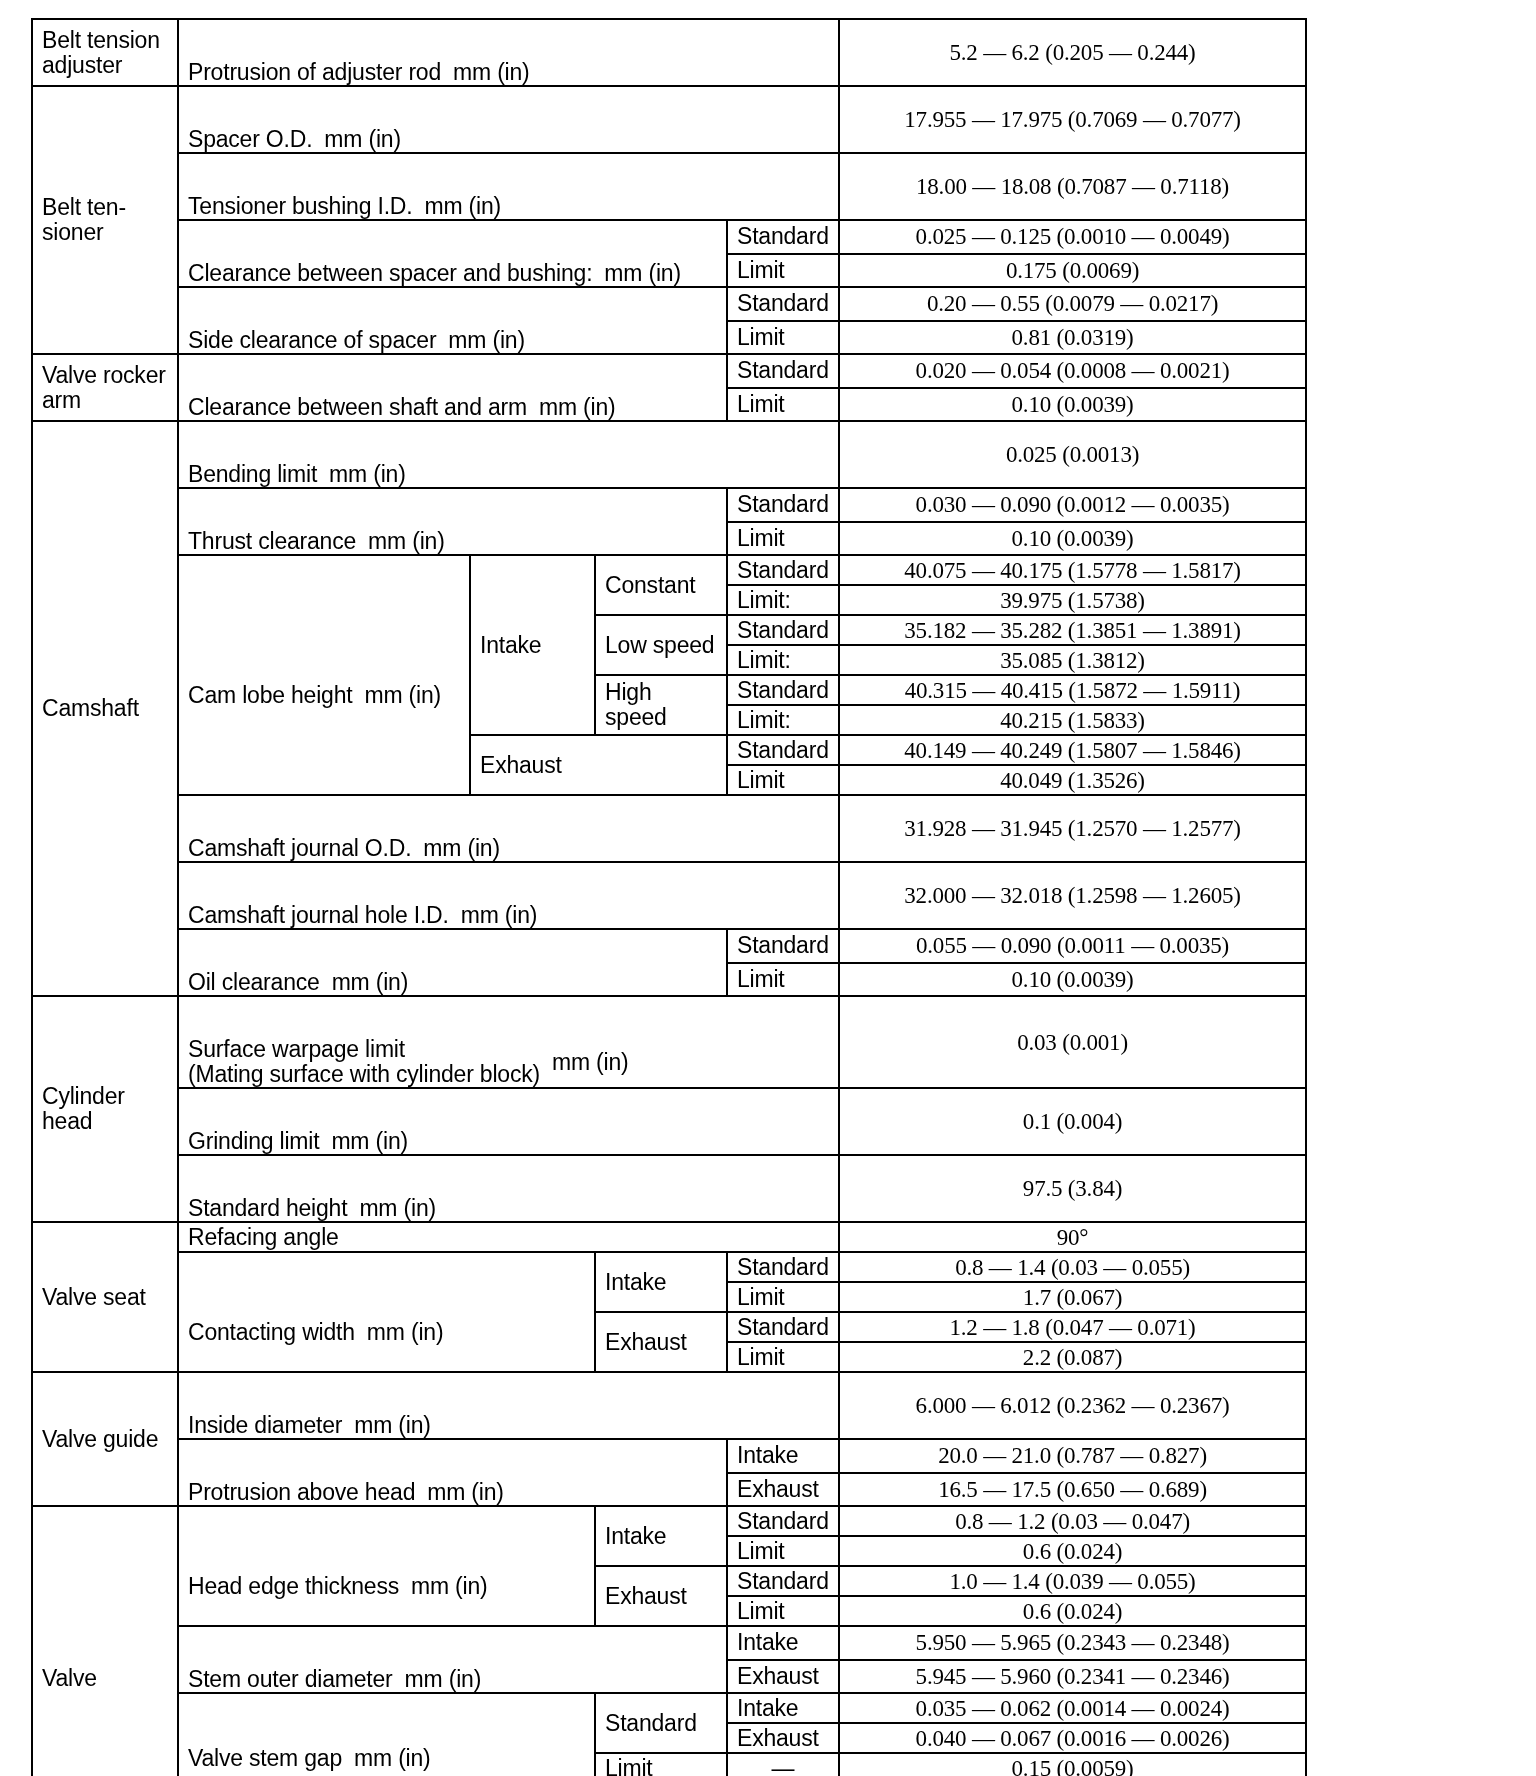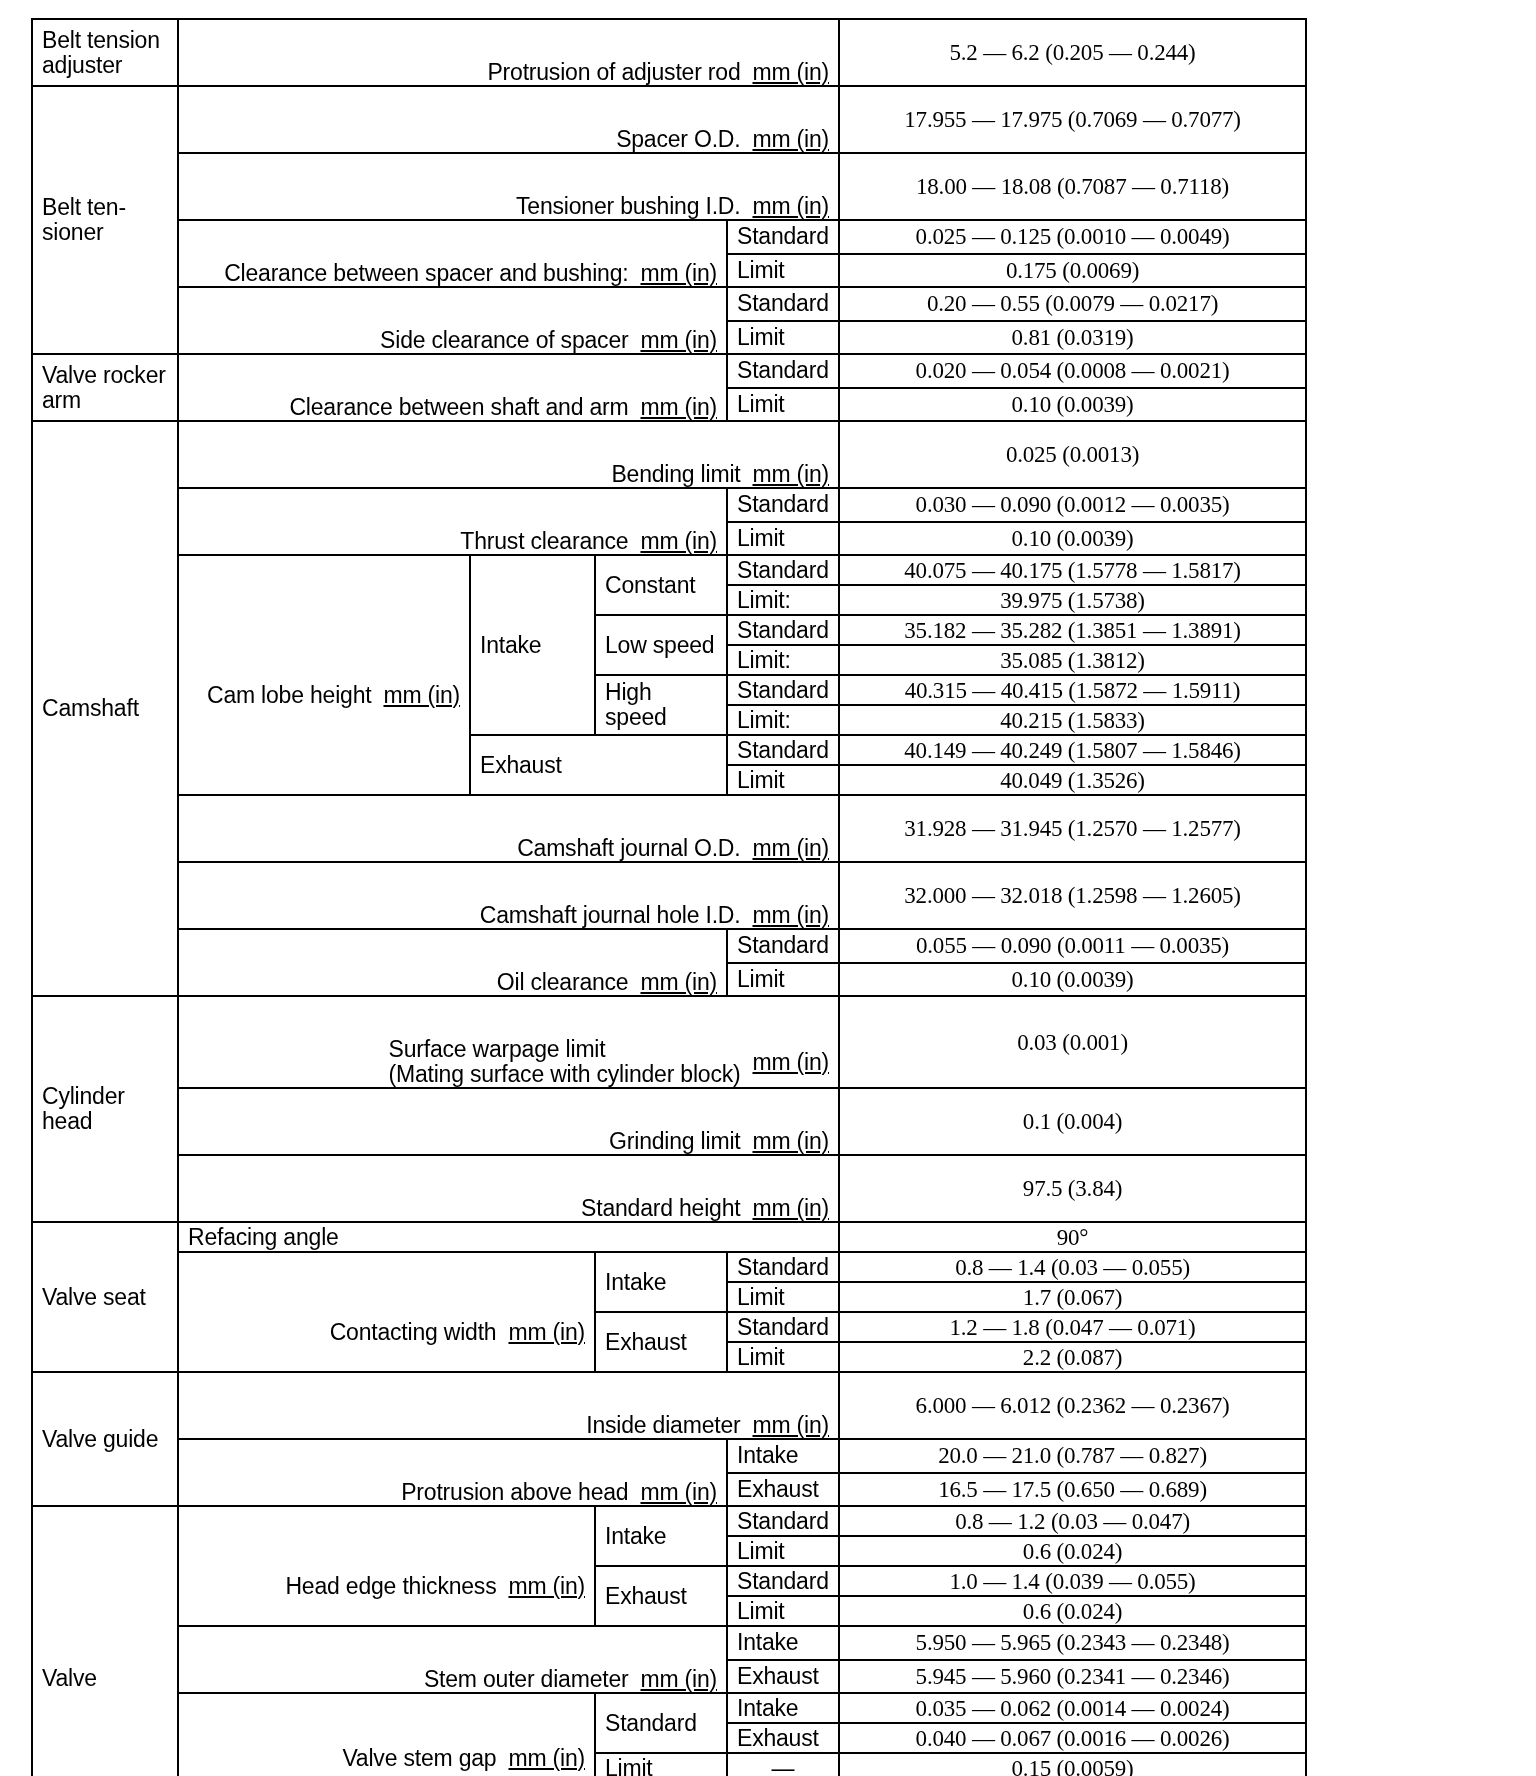--- a/index.html
+++ b/index.html
@@ -16,22 +16,22 @@
     padding: 0 9px;
     height: 28px;
     line-height: 25px;
     vertical-align: middle;
     overflow: hidden;
   }
   td.val { text-align: center; white-space: nowrap; font-family: Liberation Serif, serif; }
   td.cat { vertical-align: middle; }
   .row-tall td { height: 56px; }
   .row-mid td { height: 54px; }
-  .flex { display: flex; justify-content: flex-end; align-items: center; white-space: nowrap; margin-top: 40px; }
-  .flex .unit { margin-left: 12px; text-decoration: underline; }
+  .flex { display: flex; justify-content: flex-start; align-items: center; white-space: nowrap; margin-top: 40px; }
+  .flex .unit { margin-left: 12px; }
   .center { text-align: center; }
 </style>
 </head>
 <body>
 
 <table class="spec">
   <colgroup>
     <col style="width:146px">
     <col style="width:292px">
     <col style="width:125px">

